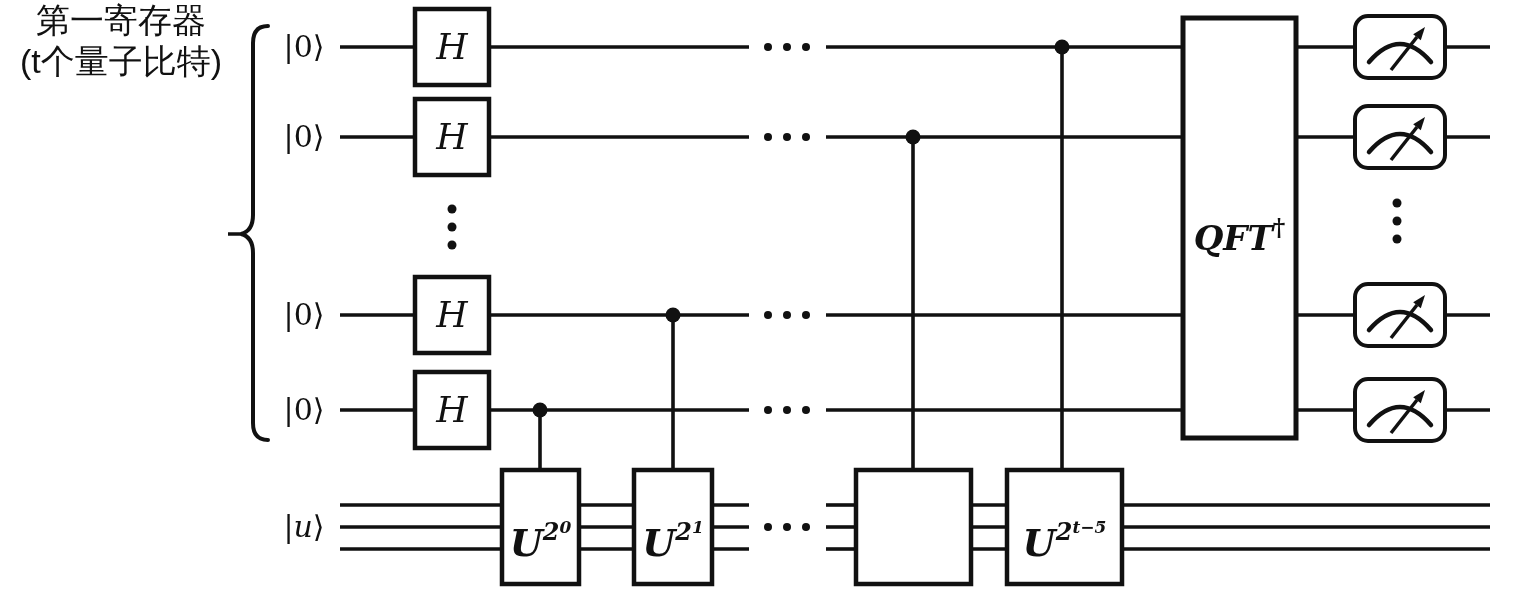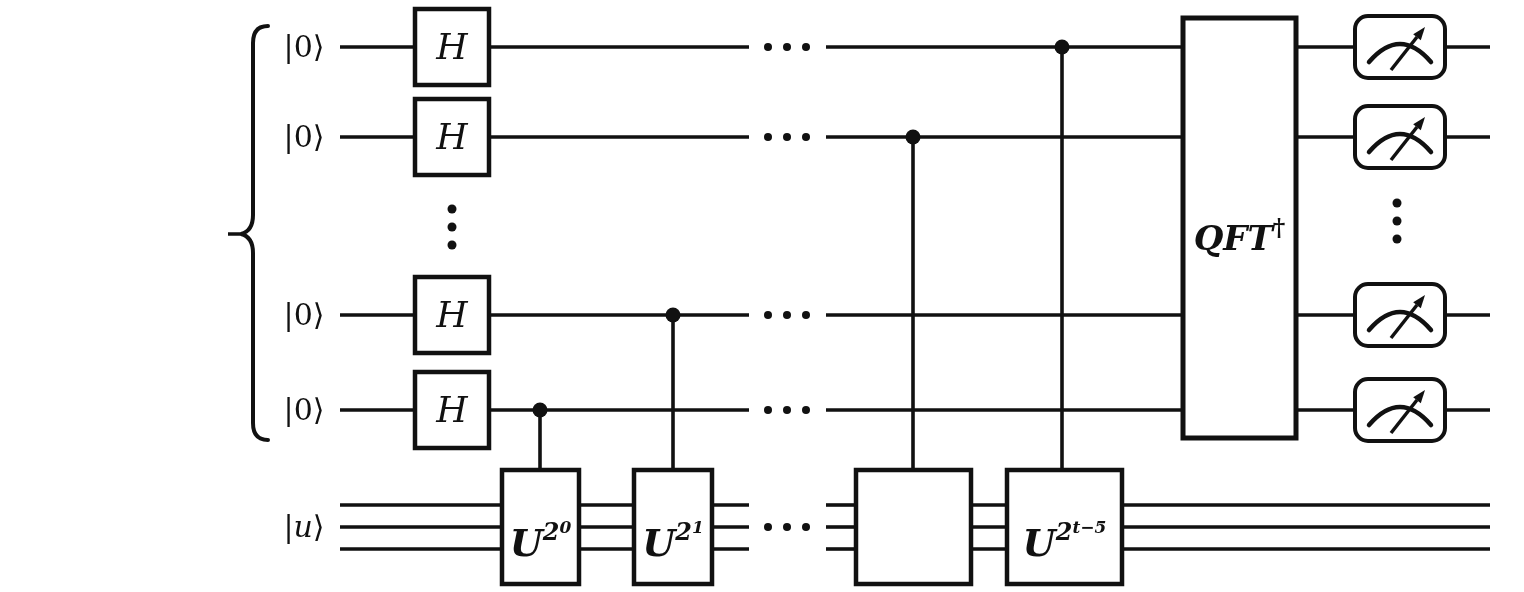--- a/index.html
+++ b/index.html
@@ -153,20 +153,24 @@
     </g>
 
     <g>
       <use href="#meter-def" x="1400" y="47"></use>
       <use href="#meter-def" x="1400" y="137"></use>
       <use href="#meter-def" x="1400" y="315"></use>
       <use href="#meter-def" x="1400" y="410"></use>
     </g>
   </svg>
 
+  <div class="txt cjk" style="left:0; top:176; width:242px;">
+    <div>第一寄存器</div>
+    <div>(t个量子比特)</div>
+  </div>
 
 
   <div class="txt ket" style="left:278px; top:26px;">|0⟩</div>
   <div class="txt ket" style="left:278px; top:116px;">|0⟩</div>
   <div class="txt ket" style="left:278px; top:294px;">|0⟩</div>
   <div class="txt ket" style="left:278px; top:389px;">|0⟩</div>
 
   <div class="txt ket" style="left:278px; top:506px;"><span>|</span><span class="it">u</span><span>⟩</span></div>
 
   <div class="txt gate-label h-label" style="left:415px; top:9px;">H</div>

